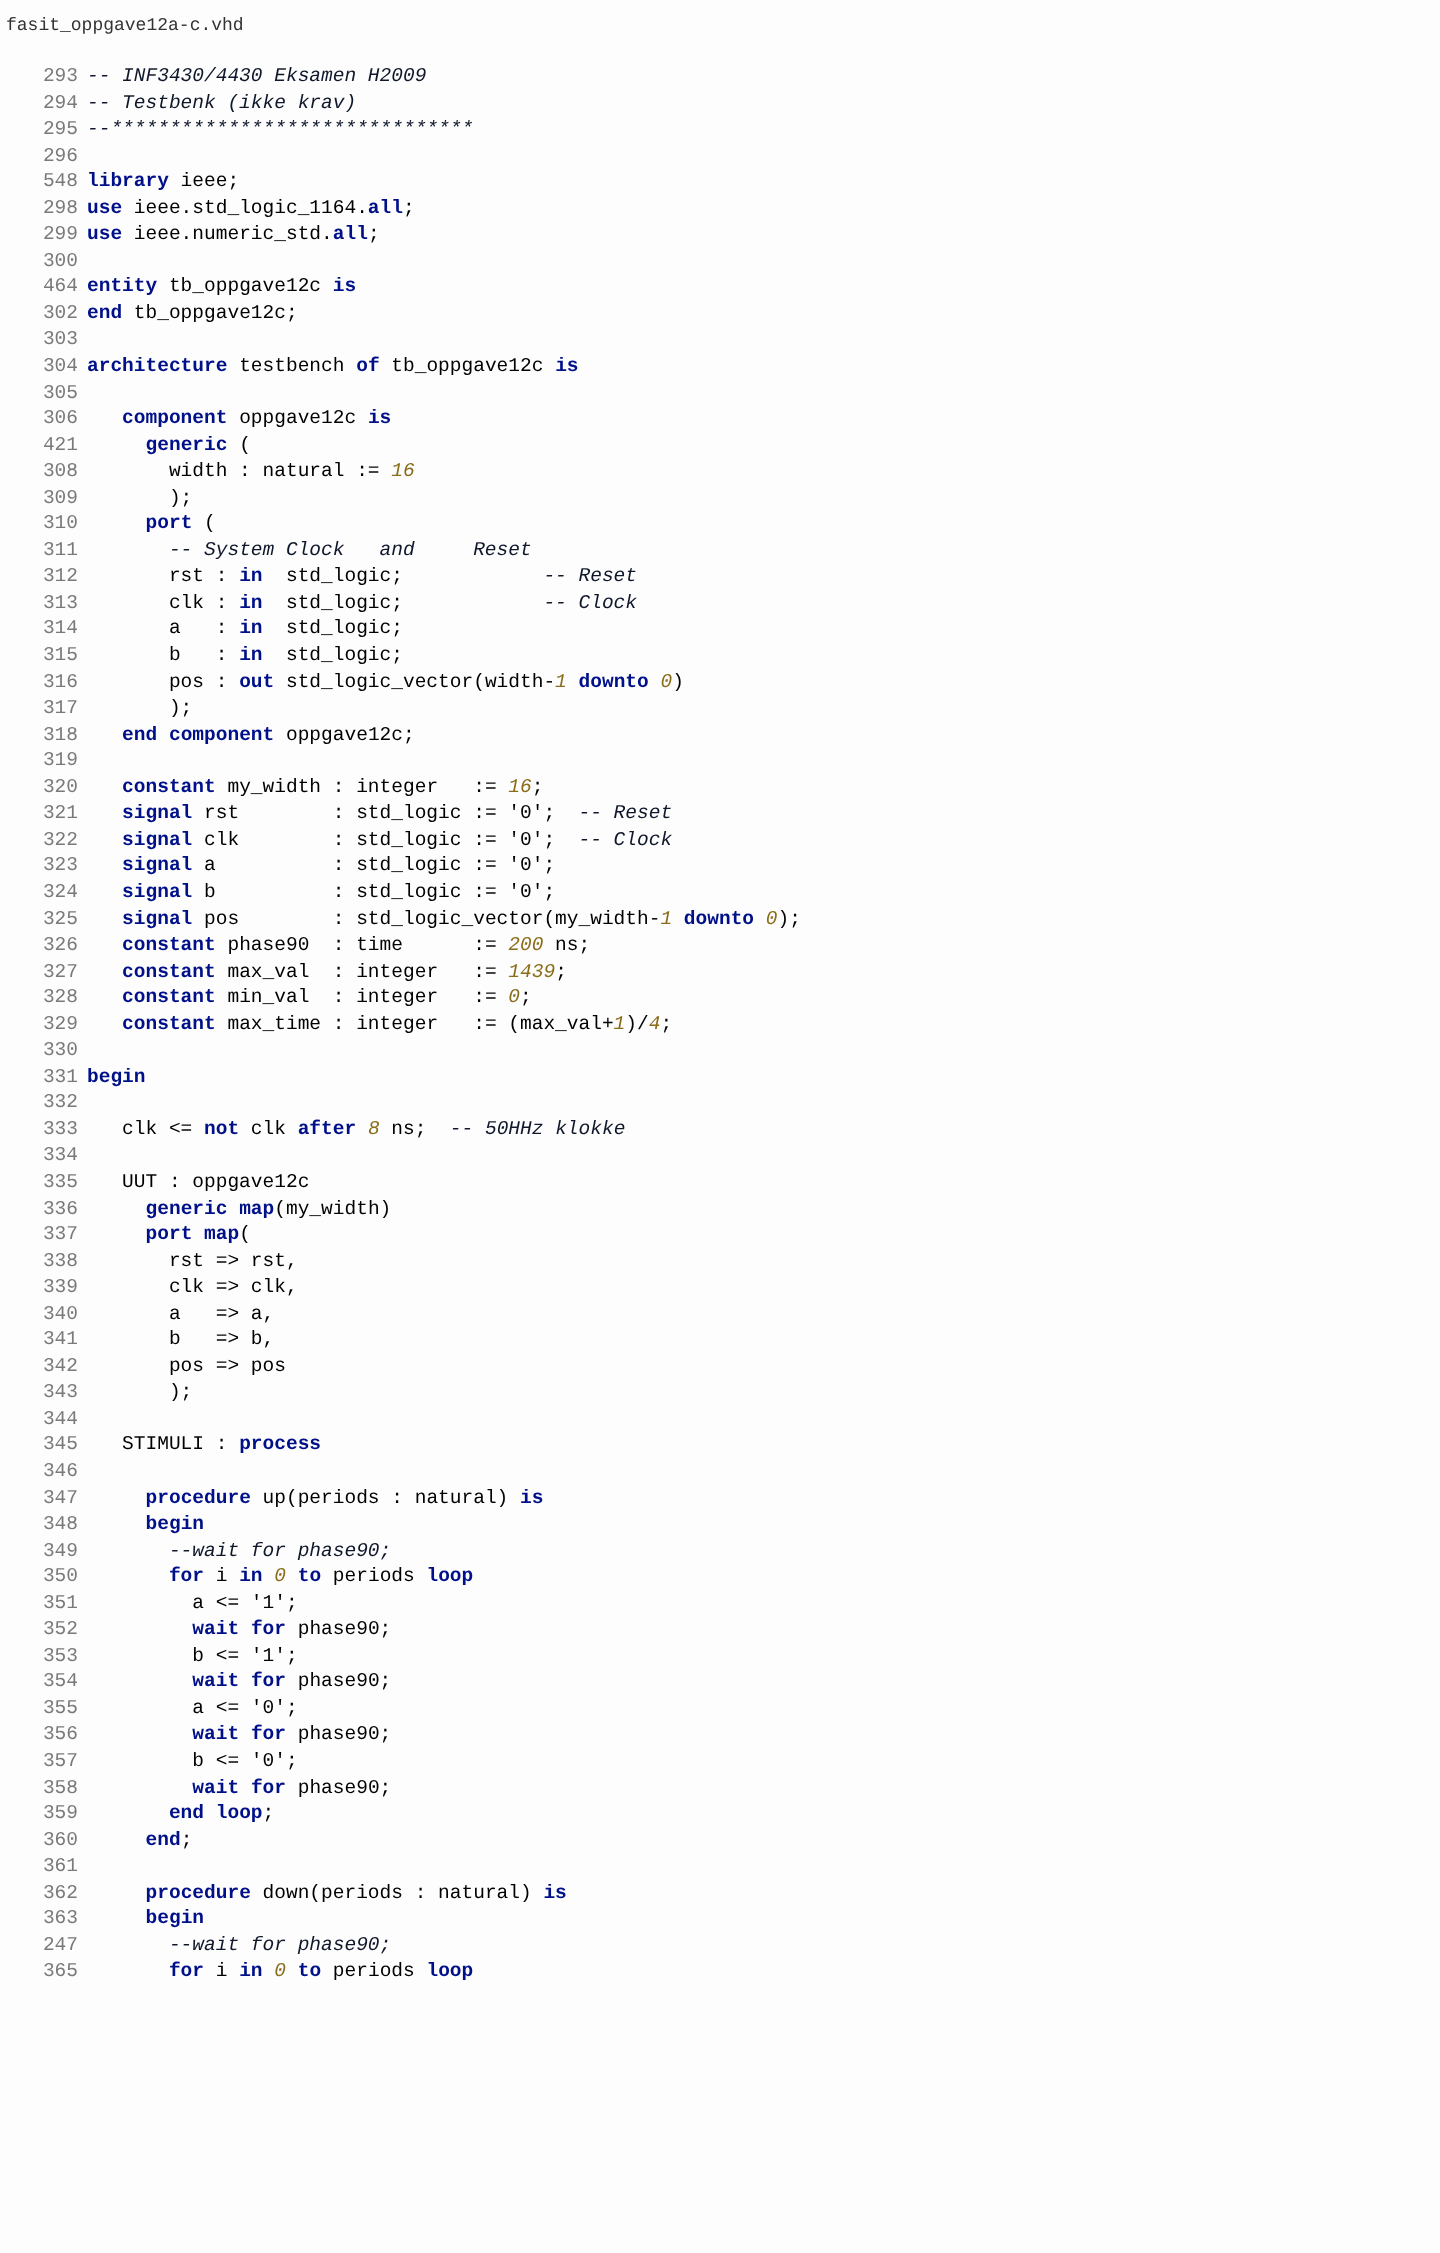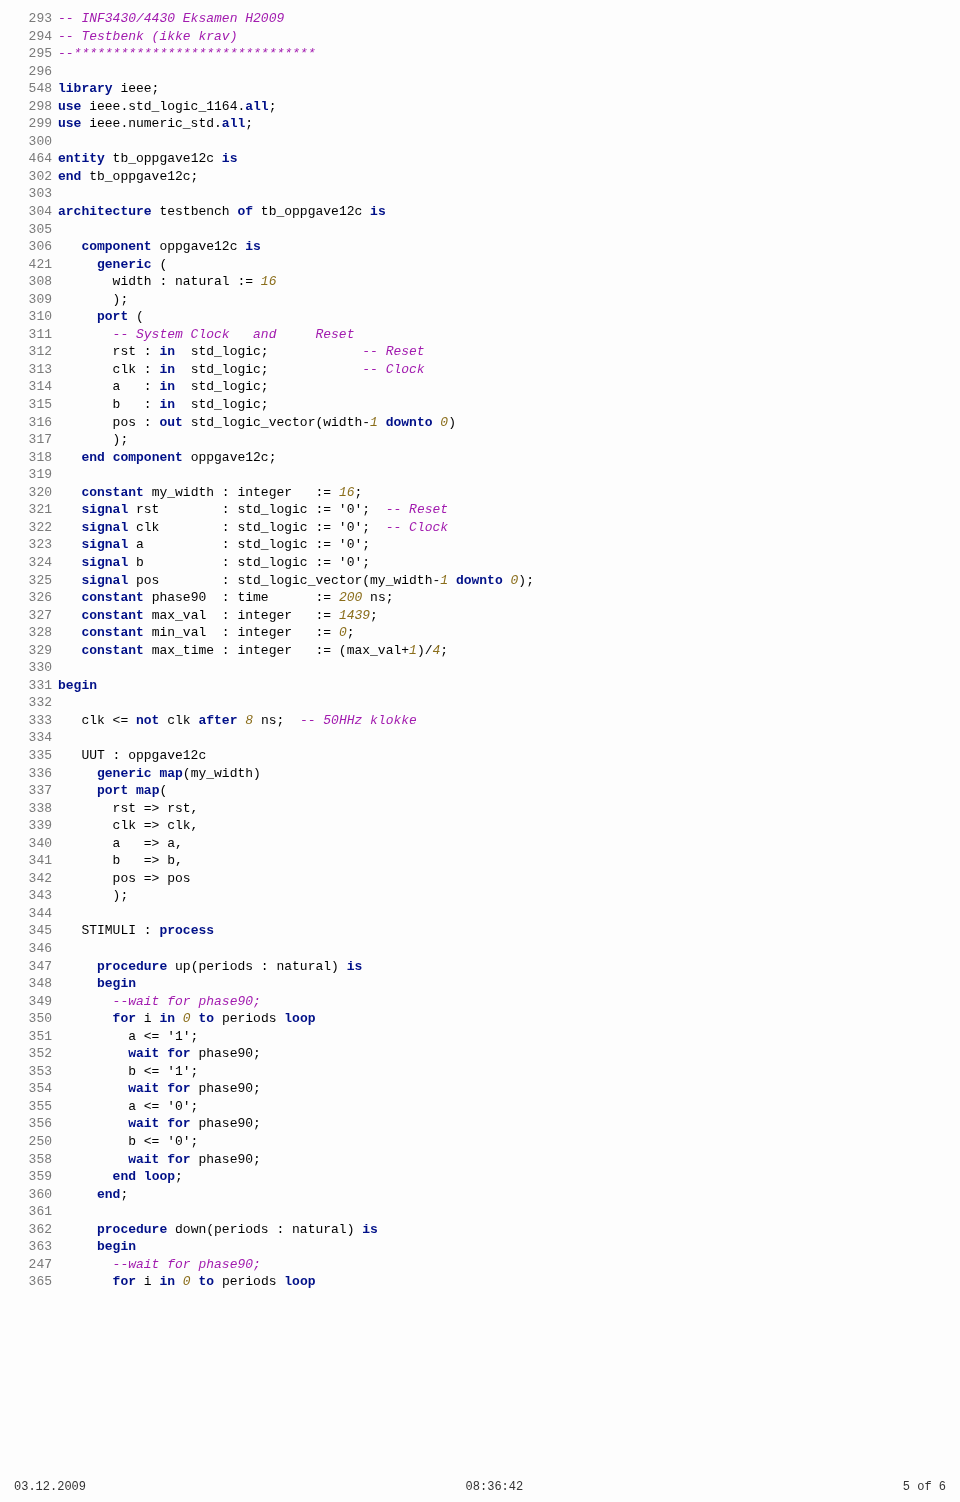--- a/index.html
+++ b/index.html
@@ -28,39 +28,40 @@
     line-height: 1.35;
   }
   .ln {
     color: #7a7a7a;
     display: inline-block;
     width: 38px;
     text-align: right;
     margin-right: 6px;
   }
   .kw { color: #001088; font-weight: bold; }
-  .cm { color: #a21caf; font-style: italic; }
+  .cm { color: #0f172a; font-style: italic; }
   .num { color: #8a6d1a; font-style: italic; }
   .footer {
     position: absolute;
     bottom: 8px;
     left: 0;
     width: 960px;
     font-size: 12px;
     color: #333;
     padding: 0 14px;
     box-sizing: border-box;
     display: flex;
     justify-content: space-between;
   }
 </style>
 </head>
 <body>
 
 <div class="page">
+  <div class="filename">fasit_oppgave12a-c.vhd</div>
   <div class="code" id="code"><span class="ln">293</span><span class="cm">-- INF3430/4430 Eksamen H2009</span>
 <span class="ln">294</span><span class="cm">-- Testbenk (ikke krav)</span>
 <span class="ln">295</span><span class="cm">--*******************************</span>
 <span class="ln">296</span>
 <span class="ln">548</span><span class="kw">library</span> ieee;
 <span class="ln">298</span><span class="kw">use</span> ieee.std_logic_1164.<span class="kw">all</span>;
 <span class="ln">299</span><span class="kw">use</span> ieee.numeric_std.<span class="kw">all</span>;
 <span class="ln">300</span>
 <span class="ln">464</span><span class="kw">entity</span> tb_oppgave12c <span class="kw">is</span>
 <span class="ln">302</span><span class="kw">end</span> tb_oppgave12c;
@@ -111,28 +112,23 @@
 <span class="ln">347</span>     <span class="kw">procedure</span> up(periods : natural) <span class="kw">is</span>
 <span class="ln">348</span>     <span class="kw">begin</span>
 <span class="ln">349</span>       <span class="cm">--wait for phase90;</span>
 <span class="ln">350</span>       <span class="kw">for</span> i <span class="kw">in</span> <span class="num">0</span> <span class="kw">to</span> periods <span class="kw">loop</span>
 <span class="ln">351</span>         a &lt;= '1';
 <span class="ln">352</span>         <span class="kw">wait</span> <span class="kw">for</span> phase90;
 <span class="ln">353</span>         b &lt;= '1';
 <span class="ln">354</span>         <span class="kw">wait</span> <span class="kw">for</span> phase90;
 <span class="ln">355</span>         a &lt;= '0';
 <span class="ln">356</span>         <span class="kw">wait</span> <span class="kw">for</span> phase90;
-<span class="ln">250</span>         b &lt;= '0';
+<span class="ln">357</span>         b &lt;= '0';
 <span class="ln">358</span>         <span class="kw">wait</span> <span class="kw">for</span> phase90;
 <span class="ln">359</span>       <span class="kw">end</span> <span class="kw">loop</span>;
 <span class="ln">360</span>     <span class="kw">end</span>;
 <span class="ln">361</span>
 <span class="ln">362</span>     <span class="kw">procedure</span> down(periods : natural) <span class="kw">is</span>
 <span class="ln">363</span>     <span class="kw">begin</span>
 <span class="ln">247</span>       <span class="cm">--wait for phase90;</span>
 <span class="ln">365</span>       <span class="kw">for</span> i <span class="kw">in</span> <span class="num">0</span> <span class="kw">to</span> periods <span class="kw">loop</span>
 </div>
-  <div class="footer">
-    <span>03.12.2009</span>
-    <span>08:36:42</span>
-    <span>5 of 6</span>
-  </div>
 </div>
 
 </body></html>

